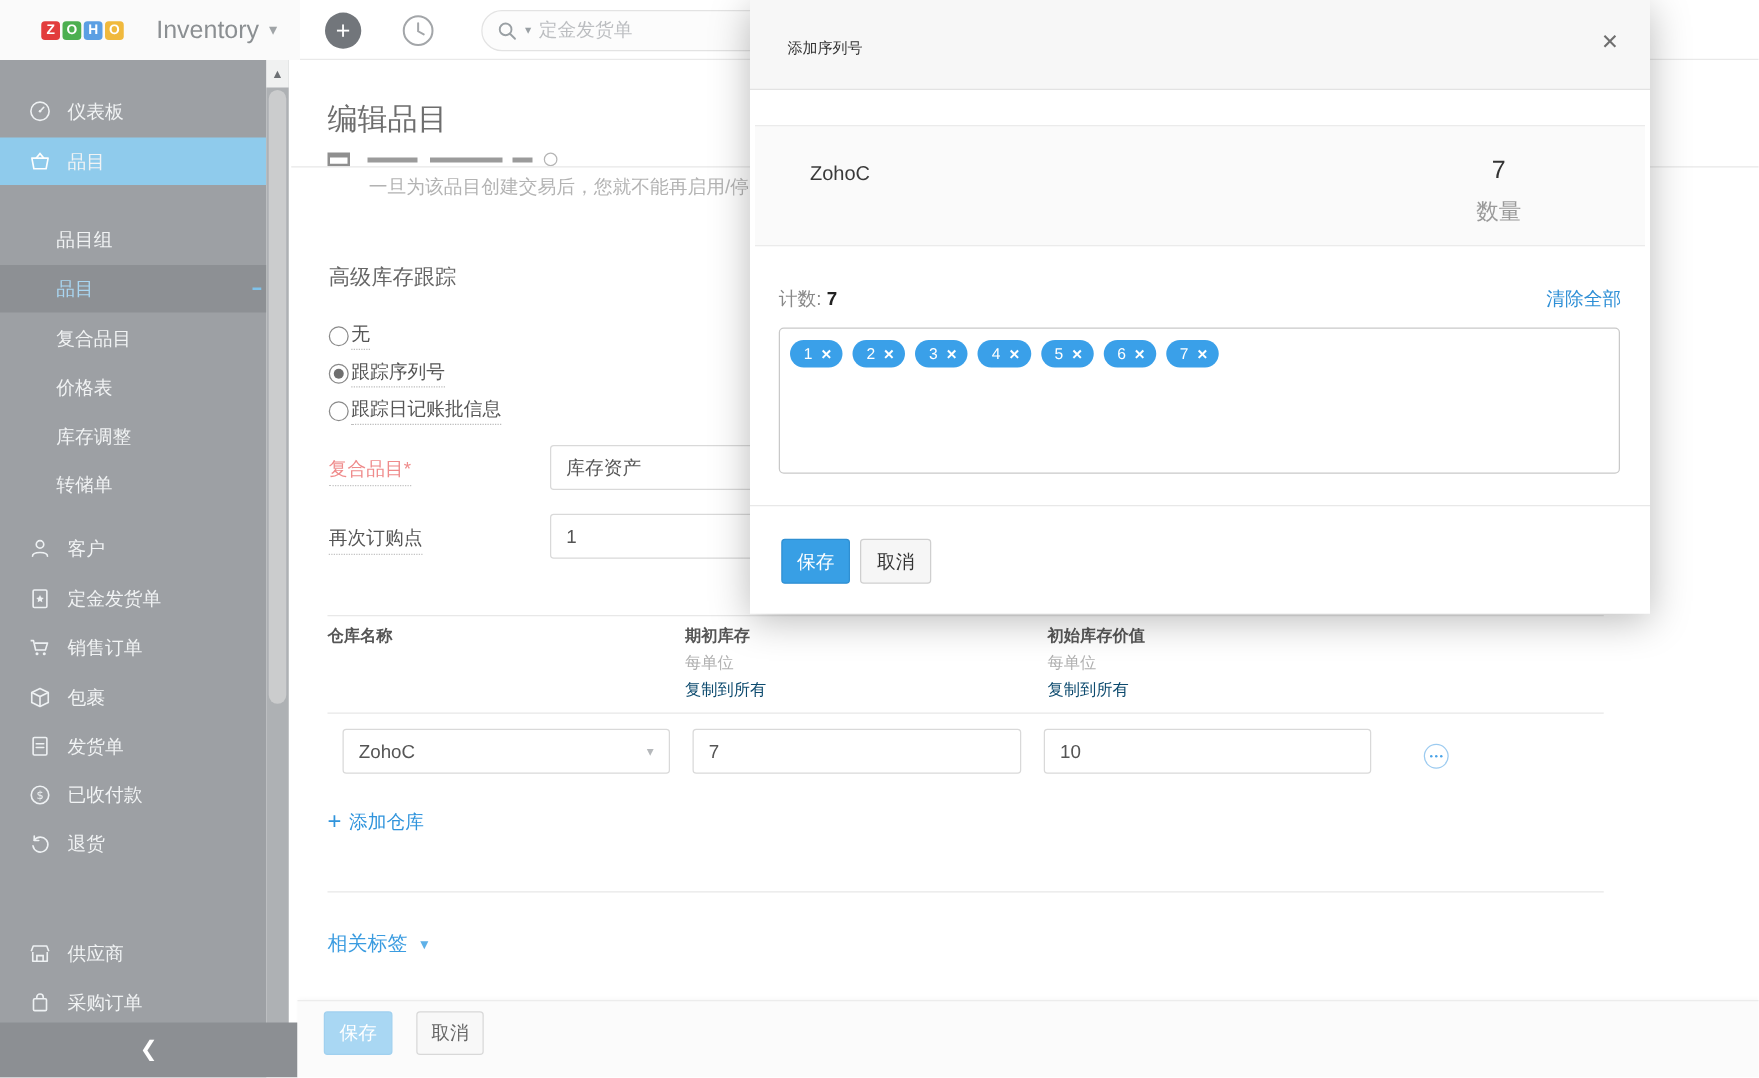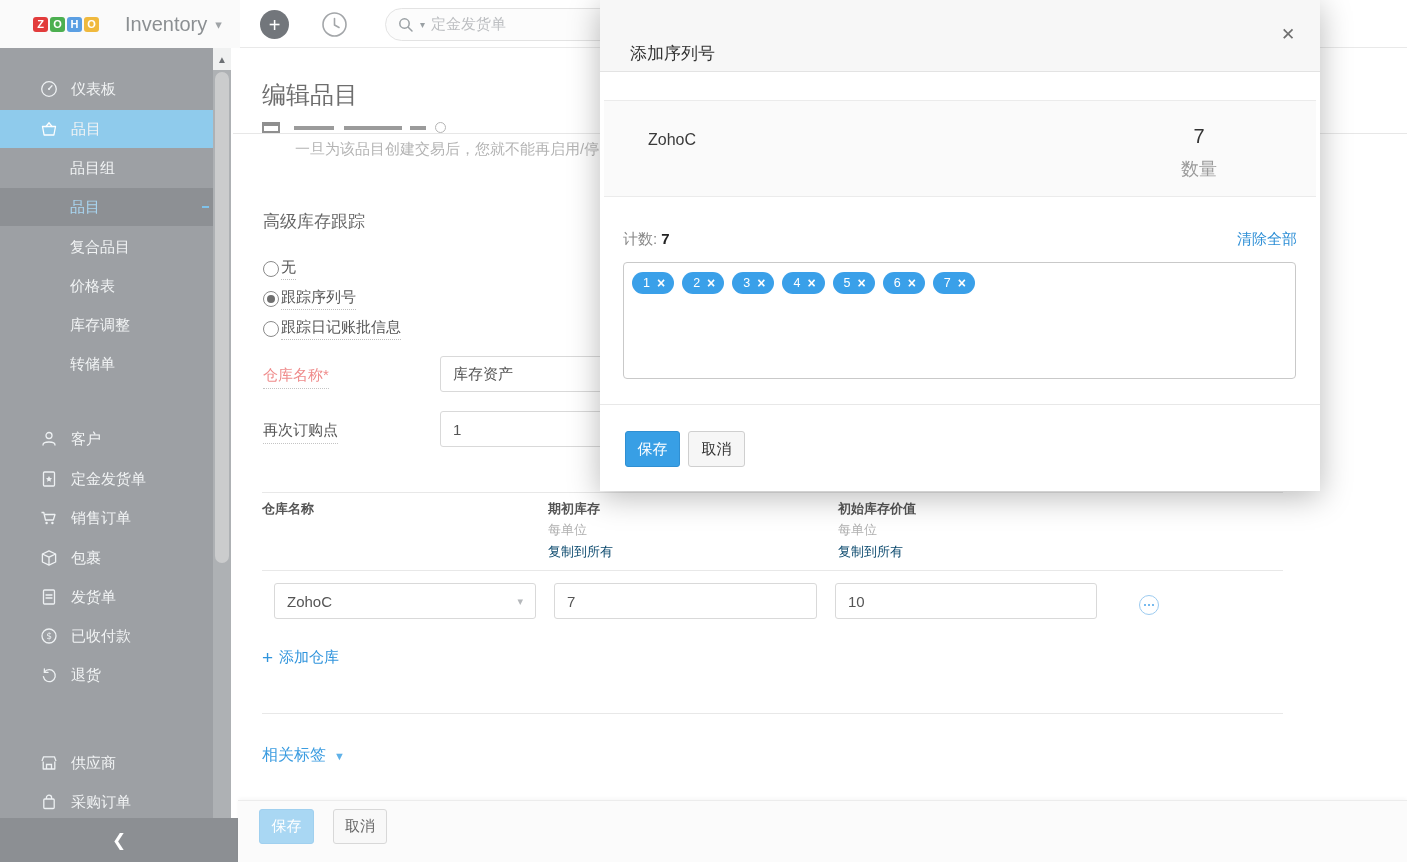--- a/index.html
+++ b/index.html
@@ -17,22 +17,22 @@
   #logo-name { color:#8b8f92; font-size:20px; margin-left:24px; }
   #logo-caret { color:#a0a4a7; font-size:13px; margin-left:6px; }
   #add-btn { left:260px; top:10px; width:29px; height:29px; border-radius:50%; background:#72767b; color:#fff; font-size:20px; display:flex; align-items:center; justify-content:center; line-height:1; }
   #history-btn { left:321px; top:11px; width:27px; height:27px; }
   #searchbox { left:385px; top:8px; width:330px; height:33px; background:#fcfcfc; border:1px solid #e3e3e3; border-radius:17px; display:flex; align-items:center; padding:0 12px; gap:6px; }
   #search-placeholder { color:#bcbec1; font-size:15px; }
   #search-caret { color:#9aa0a4; font-size:10px; }
 
   
   #sidebar { left:0; top:48px; width:213px; height:814px; background:#9da0a4; }
-  .side-item { position:absolute; left:0; width:213px; height:38px; display:flex; align-items:center; padding-left:40px; gap:13px; color:#f1f3f4; font-size:15px; cursor:pointer; }
-  .side-sub { padding-left:70px; }
+  .side-item { position:absolute; left:0; width:213px; height:38px; display:flex; align-items:center; padding-left:23px; gap:13px; color:#f1f3f4; font-size:15px; cursor:pointer; }
+  .side-sub { padding-left:45px;margin-top:24px; }
   .side-active-main { background:#8fcbec; }
   .side-active-sub { background:#8d9094; color:#a9d6f2; }
   .si-icon { width:18px; height:18px; display:flex; align-items:center; justify-content:center; }
   .sub-dash { position:absolute; right:4px; top:18px; width:7px; height:2px; background:#7fc2ea; }
 
   
   #side-scroll-track { left:213px; top:48px; width:18px; height:774px; background:#aeb1b4; }
   #side-scroll-up { left:213px; top:48px; width:18px; height:22px; background:#f0f1f1; color:#6d7175; font-size:10px; display:flex; align-items:center; justify-content:center; }
   #side-scroll-thumb { left:215px; top:72px; width:14px; height:491px; background:#cbcccd; border-radius:7px; }
   #collapse-bar { left:0; top:818px; width:238px; height:44px; background:#8c8f93; display:flex; align-items:center; justify-content:center; }
@@ -75,21 +75,21 @@
 
   
   #bottom-bar { left:238px; top:800px; width:1169px; height:62px; background:#fbfbfb; border-top:1px solid #ececec; box-shadow:0 -2px 4px rgba(0,0,0,0.03); }
   .btn { position:absolute; border-radius:3px; font-size:15px; display:flex; align-items:center; justify-content:center; cursor:pointer; }
   #page-save { left:21px; top:8px; width:55px; height:35px; background:#a9d7f3; color:#fff; border:1px solid #a0d0ef; }
   #page-cancel { left:95px; top:8px; width:54px; height:35px; background:#f8f8f8; color:#666; border:1px solid #d8d8d8; }
 
   
   #modal { left:600px; top:0; width:720px; height:491px; background:#fff; box-shadow:0 6px 30px rgba(0,0,0,0.28); z-index:50; }
   #modal-header { left:0; top:0; width:720px; height:72px; background:#f7f7f7; border-bottom:1px solid #e3e3e3; }
-  #modal-title { left:30px; top:42px; font-size:17px; color:#333;text-align:center; }
+  #modal-title { left:30px; top:30px; font-size:12px; color:#333;text-align:center; }
   #modal-close { left:678px; top:24px; width:20px; height:20px; color:#6f6f6f; font-size:17px; font-weight:bold; display:flex; align-items:center; justify-content:center; cursor:pointer; }
   #modal-item-panel { left:4px; top:100px; width:712px; height:97px; background:#fafafa; border-top:1px solid #ebebeb; border-bottom:1px solid #ebebeb; }
   #modal-item-name { left:44px; top:30px; font-size:16px; color:#3a3a3a; }
   #modal-qty-val { left:560px; top:24px; width:70px; text-align:center; font-size:20px; color:#333; }
   #modal-qty-label { left:560px; top:56px; width:70px; text-align:center; font-size:18px; color:#9a9a9a; }
   #modal-count { left:23px; top:230px; font-size:15px; color:#888; }
   #modal-count b { color:#222; font-weight:bold; }
   #modal-clear { left:580px; top:230px; width:117px; text-align:right; font-size:15px; color:#2e8fd6; cursor:pointer; }
   #chips-box { left:23px; top:262px; width:673px; height:117px; border:1px solid #c9c9c9; border-radius:4px; background:#fff; padding:9px 8px; display:flex; flex-wrap:wrap; align-content:flex-start; gap:8px; }
   .chip { height:22px; border-radius:11px; background:#3aa0e9; color:#fff; display:inline-flex; align-items:center; padding:0 9px 0 11px; gap:7px; font-size:12.5px; }
@@ -301,21 +301,21 @@
   </div>
   <div class="radio-row" style="top:288px">
     <span class="radio checked"></span>
     <span class="radio-label">跟踪序列号</span>
   </div>
   <div class="radio-row" style="top:318px">
     <span class="radio"></span>
     <span class="radio-label">跟踪日记账批信息</span>
   </div>
 
-  <div class="field-label" style="left:263px; top:366px; color:#ef8b8b;">仓库名称*</div>
+  <div class="field-label" style="left:263px; top:366px; color:#ef8b8b;">复合品目*</div>
   <div class="inputbox" style="left:440px; top:356px; width:300px; height:36px;">
     <span>库存资产</span>
   </div>
 
   <div class="field-label" style="left:263px; top:421px; color:#555;">再次订购点</div>
   <div class="inputbox" style="left:440px; top:411px; width:300px; height:36px;">
     <span>1</span>
   </div>
 
   <div class="tbl-divider" style="top:492px"></div>

